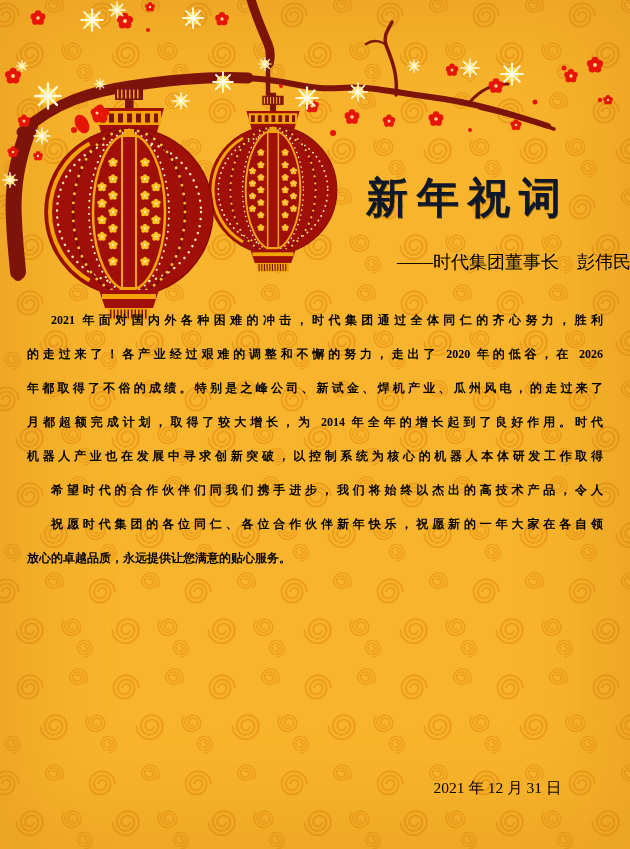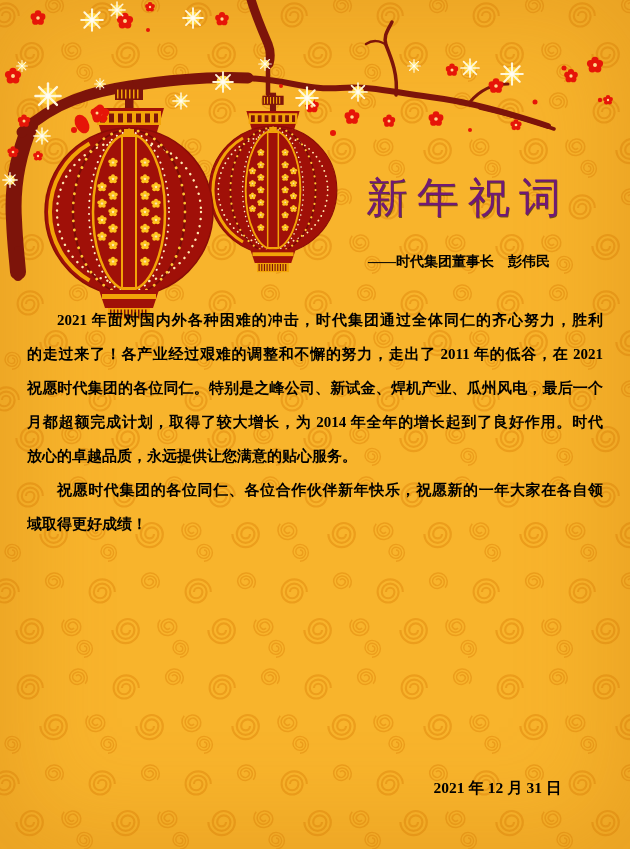--- a/index.html
+++ b/index.html
@@ -10,38 +10,38 @@
     color:#000;
   }
   .bg-svg{position:absolute;left:0;top:0;width:630px;height:849px;pointer-events:none;}
   .vignette{
     position:absolute;inset:0;pointer-events:none;
     box-shadow:inset 0 0 95px 18px rgba(200,118,14,0.30);
   }
   .decor-svg{position:absolute;left:0;top:0;width:630px;height:380px;pointer-events:none;}
   .title{
     position:absolute;left:366px;top:168px;width:240px;height:60px;
-    font-size:42px;font-weight:400;letter-spacing:9px;line-height:60px;
-    white-space:nowrap;color:#701a75;
+    font-size:42px;font-weight:700;letter-spacing:9px;line-height:60px;
+    white-space:nowrap;color:#0f172a;
     text-shadow:0.5px 0.5px 0 rgba(0,0,0,0.55);
   }
   .byline{
-    position:absolute;left:368px;top:252px;width:216px;
-    font-size:14px;font-weight:700;line-height:20px;white-space:nowrap;
+    position:absolute;left:397px;top:252px;width:216px;
+    font-size:18px;font-weight:400;line-height:20px;white-space:nowrap;
   }
   .bodytext{position:absolute;left:27px;right:27px;top:303px;}
   .bline{
-    height:34px;line-height:34px;font-size:15px;font-weight:700;
+    height:34px;line-height:34px;font-size:12px;font-weight:700;
     text-align:justify;text-align-last:justify;overflow:hidden;white-space:nowrap;
   }
   .bline.last{text-align-last:left;}
   .bline.first{text-indent:2em;}
   .dateline{
     position:absolute;left:395px;top:775px;width:205px;height:26px;
-    line-height:26px;font-size:15.5px;font-weight:700;text-align:center;
+    line-height:26px;font-size:15.5px;font-weight:400;text-align:center;
     white-space:nowrap;
   }
 </style>
 </head>
 <body>
 
 <div class="page">
 
   <svg class="bg-svg" viewBox="0 0 630 849" aria-hidden="true">
     <defs>
@@ -274,22 +274,23 @@
         <circle cx="600" cy="100" r="2.2" fill="#E61508"></circle>
         <circle cx="470" cy="130" r="2" fill="#E61508"></circle>
       </g>
   </svg>
 
   <div class="title">新年祝词</div>
   <div class="byline">——时代集团董事长　彭伟民</div>
 
   <div class="bodytext">
     <div class="bline first">2021 年面对国内外各种困难的冲击，时代集团通过全体同仁的齐心努力，胜利</div>
-    <div class="bline">的走过来了！各产业经过艰难的调整和不懈的努力，走出了 2011 年的低谷，在 2021</div>
-    <div class="bline">祝愿时代集团的各位同仁。特别是之峰公司、新试金、焊机产业、瓜州风电，最后一个</div>
+    <div class="bline">的走过来了！各产业经过艰难的调整和不懈的努力，走出了 2020 年的低谷，在 2026</div>
+    <div class="bline">年都取得了不俗的成绩。特别是之峰公司、新试金、焊机产业、瓜州风电，的走过来了</div>
     <div class="bline">月都超额完成计划，取得了较大增长，为 2014 年全年的增长起到了良好作用。时代</div>
+    <div class="bline">机器人产业也在发展中寻求创新突破，以控制系统为核心的机器人本体研发工作取得</div>
+    <div class="bline first">希望时代的合作伙伴们同我们携手进步，我们将始终以杰出的高技术产品，令人</div>
+    <div class="bline first">祝愿时代集团的各位同仁、各位合作伙伴新年快乐，祝愿新的一年大家在各自领</div>
     <div class="bline last">放心的卓越品质，永远提供让您满意的贴心服务。</div>
-    <div class="bline first">祝愿时代集团的各位同仁、各位合作伙伴新年快乐，祝愿新的一年大家在各自领</div>
-    <div class="bline last">域取得更好成绩！</div>
   </div>
 
   <div class="dateline">2021 年 12 月 31 日</div>
 </div>
 
 </body></html>

